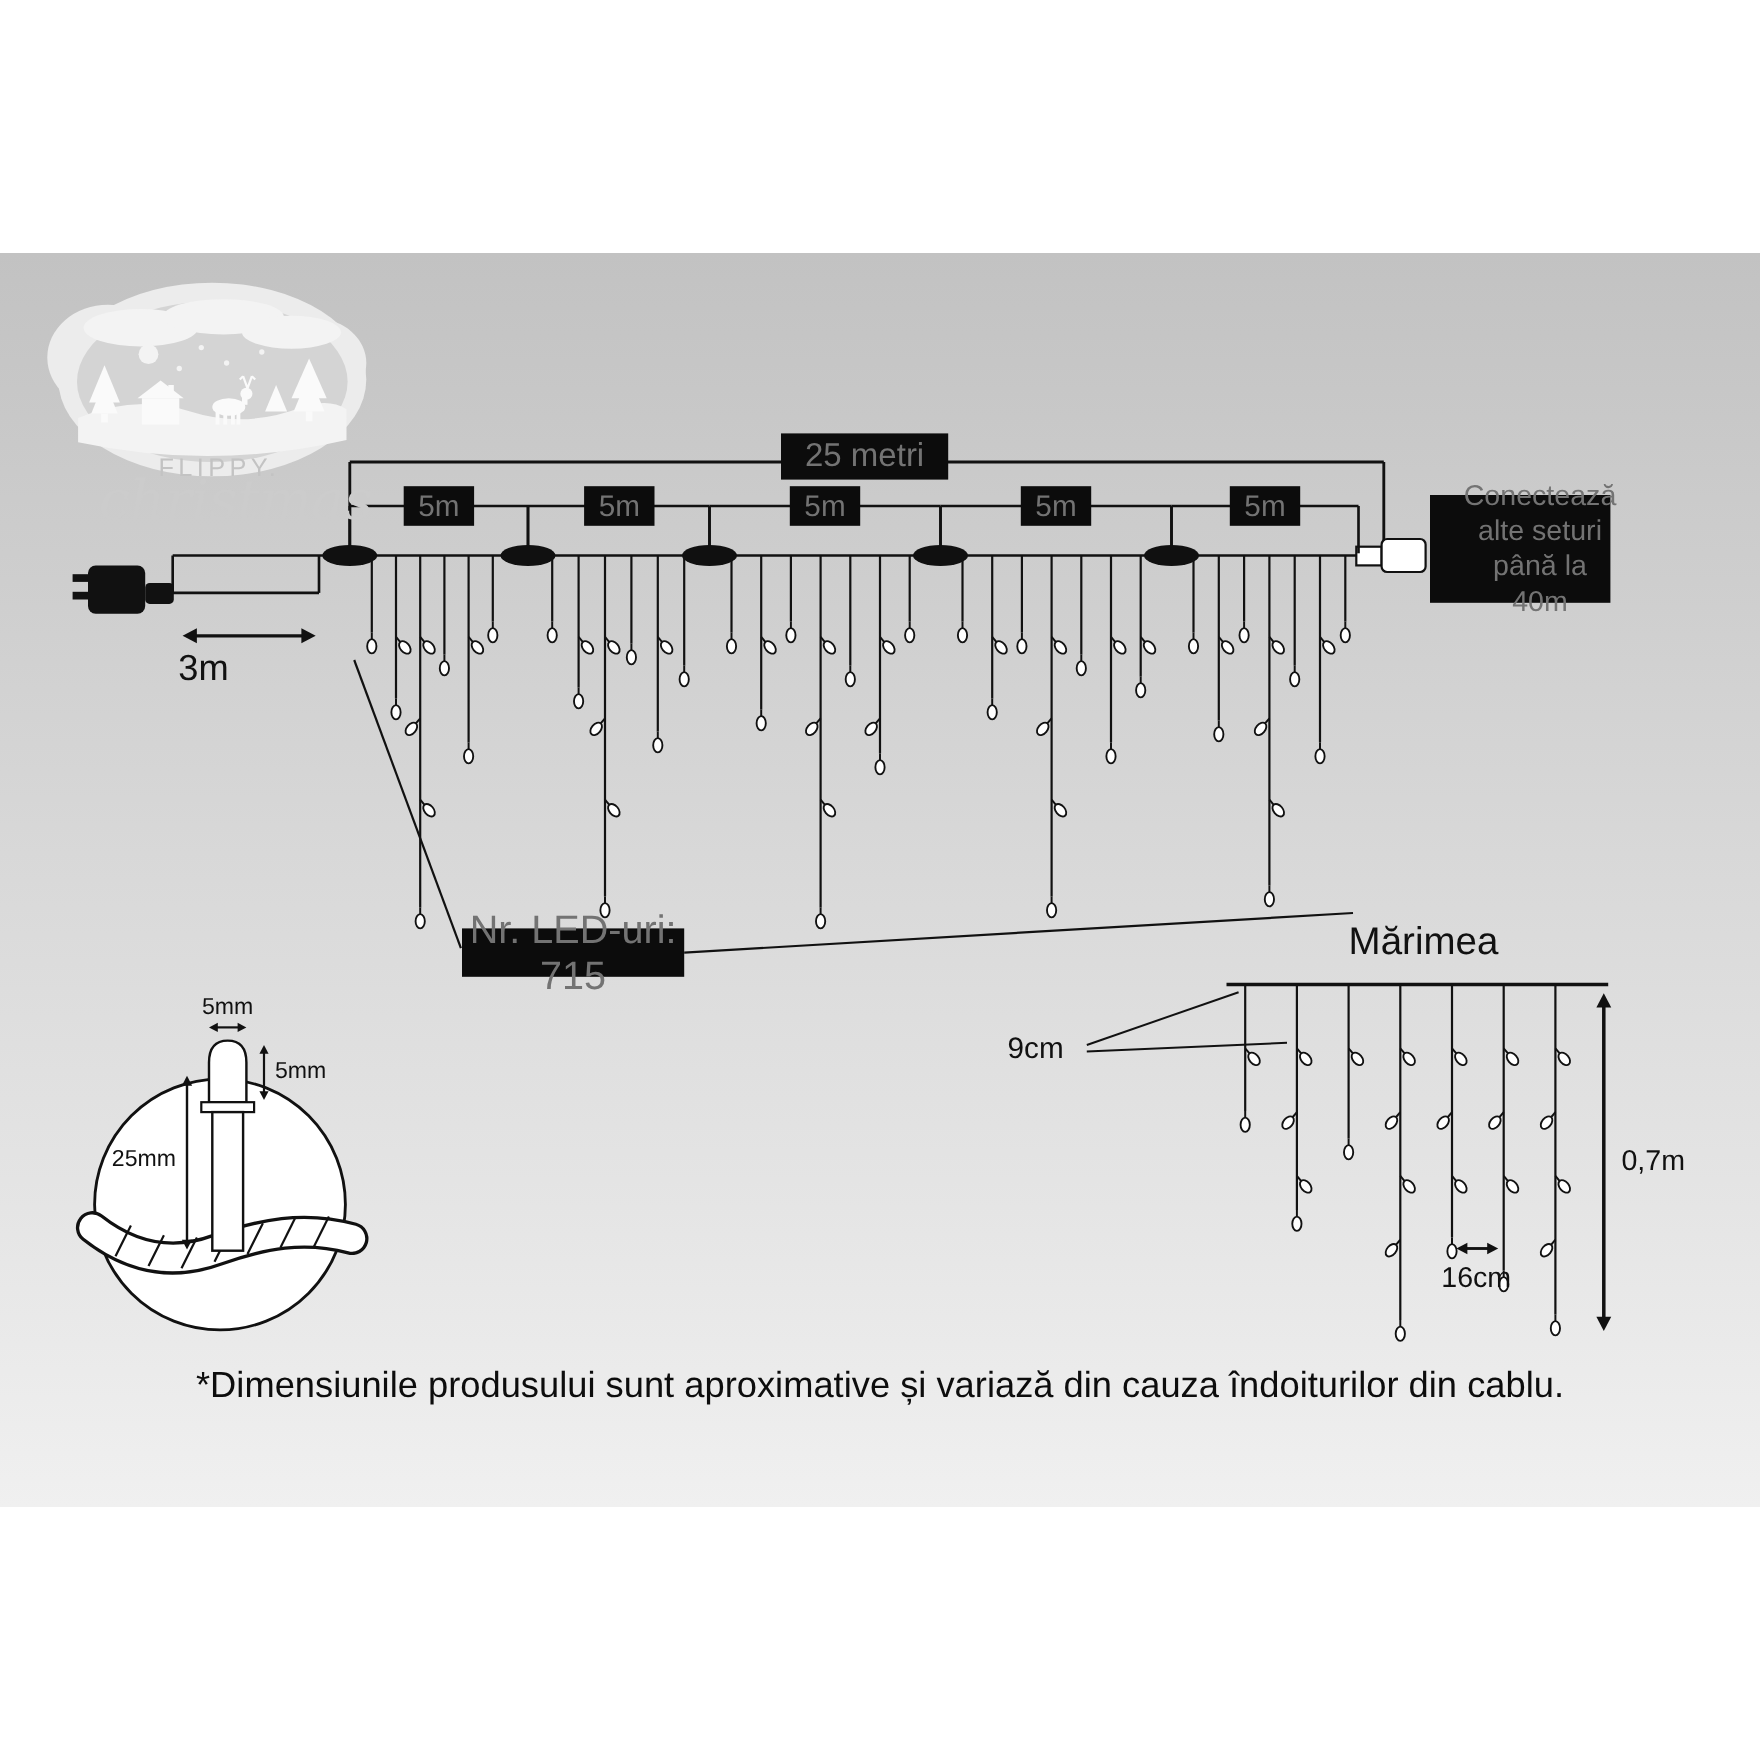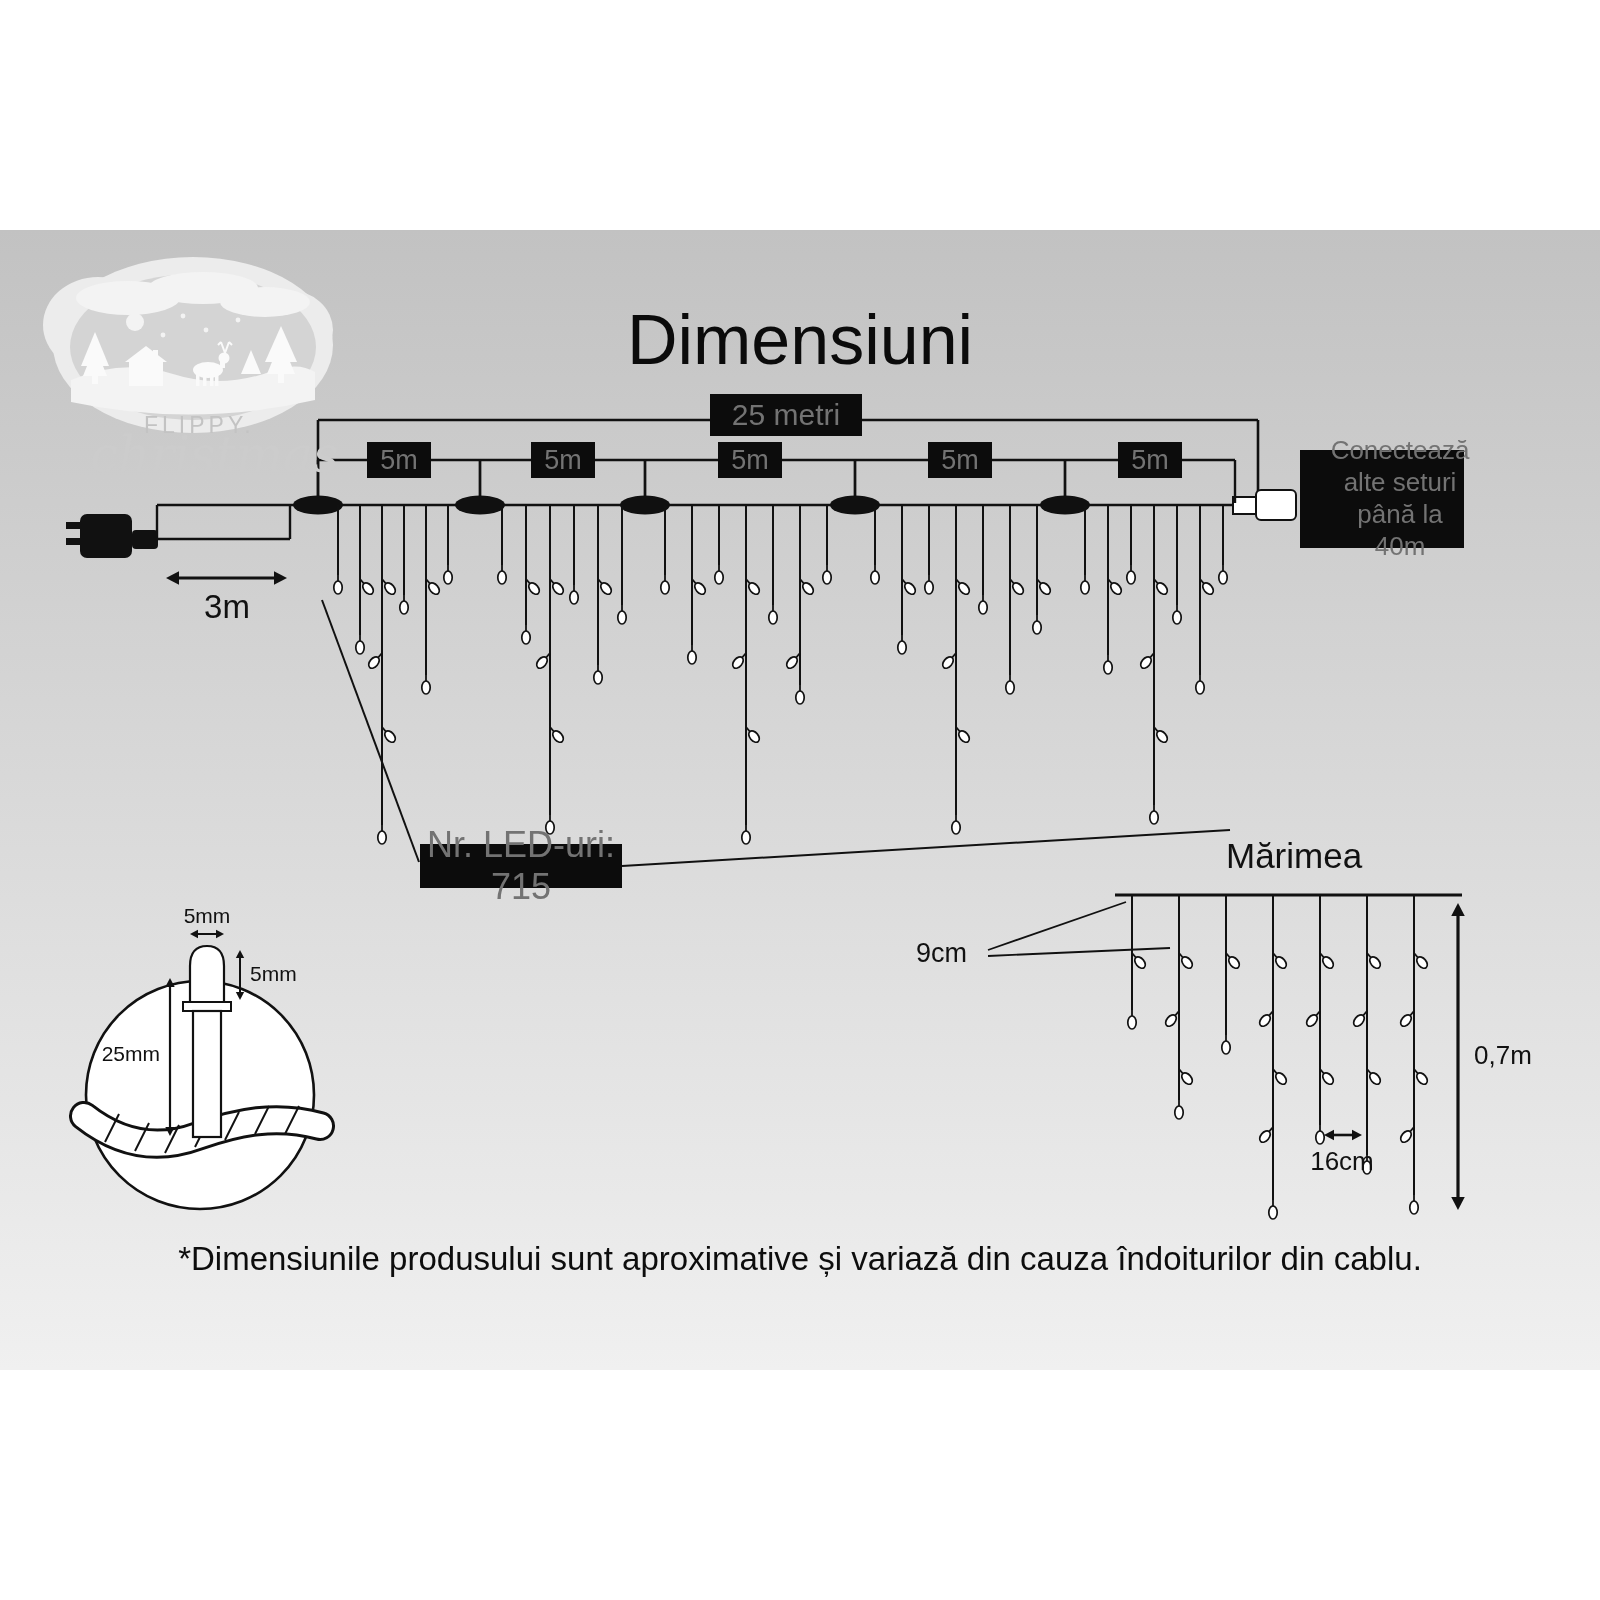--- a/index.html
+++ b/index.html
@@ -8,21 +8,21 @@
   .abs{position:absolute;}
   #band{left:0;top:230px;width:1600px;height:1140px;background:linear-gradient(180deg,#c2c2c2 0%,#d9d9d9 50%,#f0f0f0 100%);}
   #art{left:0;top:0;}
   #title{left:0;top:300px;width:1600px;text-align:center;font-size:70px;color:#0b0b0b;}
   .bb{background:#0c0c0c;color:#737373;display:flex;align-items:center;justify-content:center;text-align:center;white-space:pre-line;}
   .seg{width:64px;height:36px;top:442px;font-size:27px;}
   #lbl-total{left:710px;top:394px;width:152px;height:42px;font-size:30px;}
   #lbl-connect{left:1300px;top:450px;width:164px;height:98px;font-size:26px;line-height:1.23;padding-left:36px;}
   #lbl-count{left:420px;top:844px;width:202px;height:44px;font-size:36px;}
   #lbl-callout{left:298px;top:1048px;width:222px;height:72px;font-size:26px;line-height:1.3;}
-  #lbl-3m{left:162px;top:588px;width:130px;text-align:center;font-size:33px;}
+  #lbl-3m{left:162px;top:588px;width:130px;text-align:left;font-size:33px;}
   #h-ledsize{left:62px;top:862px;font-size:35px;}
   #h-spacing{left:1226px;top:836px;font-size:35px;}
   #lbl-5mmw{left:177px;top:904px;width:60px;text-align:center;font-size:21px;}
   #lbl-5mmh{left:250px;top:962px;font-size:21px;}
   #lbl-25mm{left:94px;top:1042px;width:66px;text-align:right;font-size:21px;}
   #lbl-9cm{left:916px;top:938px;font-size:27px;}
   #lbl-16cm{left:1302px;top:1146px;width:80px;text-align:center;font-size:26px;}
   #lbl-07m{left:1474px;top:1040px;font-size:26px;}
   #footnote{left:0;top:1240px;width:1600px;text-align:center;font-size:33px;color:#0d0d0d;}
   #logo{left:38px;top:250px;width:300px;height:260px;}
@@ -547,21 +547,20 @@
         <rect x="167" y="126" width="3.5" height="10"></rect>
         <circle cx="181" cy="108" r="5.5"></circle>
         <rect x="177" y="110" width="5" height="8"></rect>
       </g>
       <path d="M182 103 L186 92 M182 103 L178 92 M186 92 L189 95 M178 92 L175 95" stroke="#fafafa" stroke-width="2" fill="none"></path>
     </svg>
     <div id="brandname" class="abs">FLIPPY.</div>
     <div id="brandscript" class="abs">christmas</div>
   </div>
 
-  <div id="title" class="abs">Dimensiuni</div>
 
   <div id="lbl-total" class="abs bb">25 metri</div>
   <div class="abs bb seg" style="left:367px;">5m</div>
   <div class="abs bb seg" style="left:531px;">5m</div>
   <div class="abs bb seg" style="left:718px;">5m</div>
   <div class="abs bb seg" style="left:928px;">5m</div>
   <div class="abs bb seg" style="left:1118px;">5m</div>
   <div id="lbl-connect" class="abs bb">Conectează
 alte seturi
 până la 40m</div>

